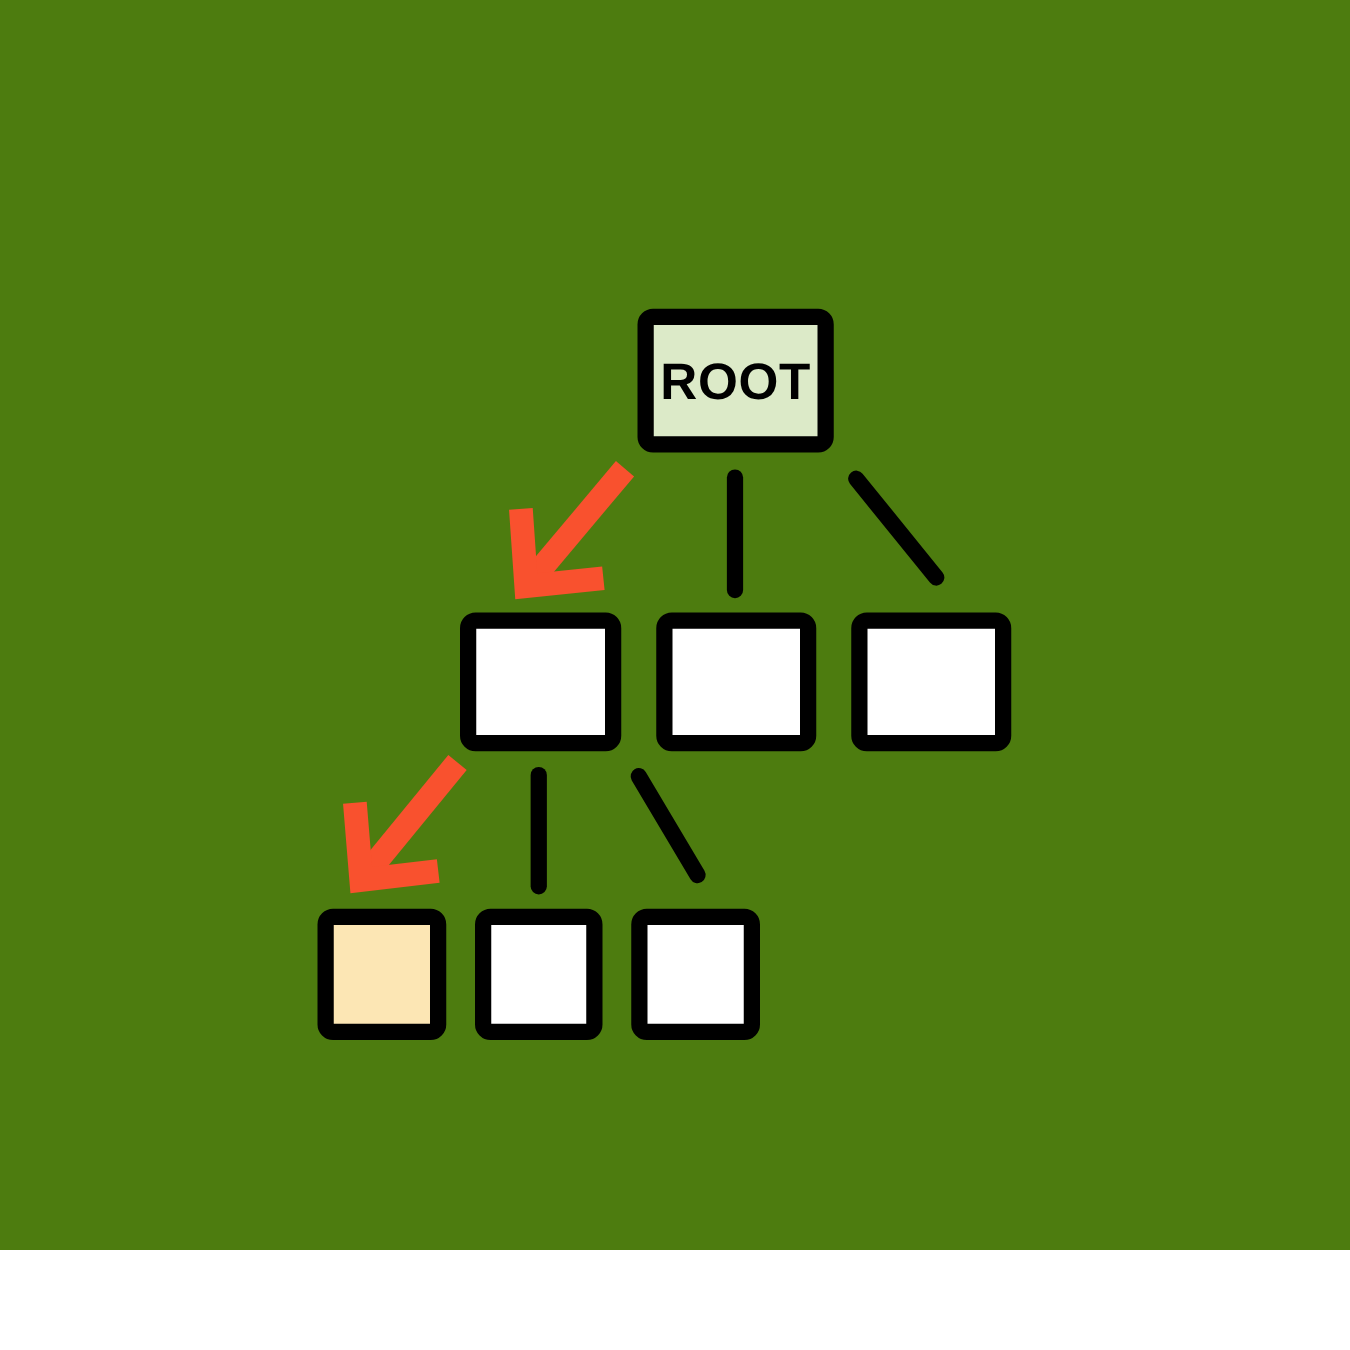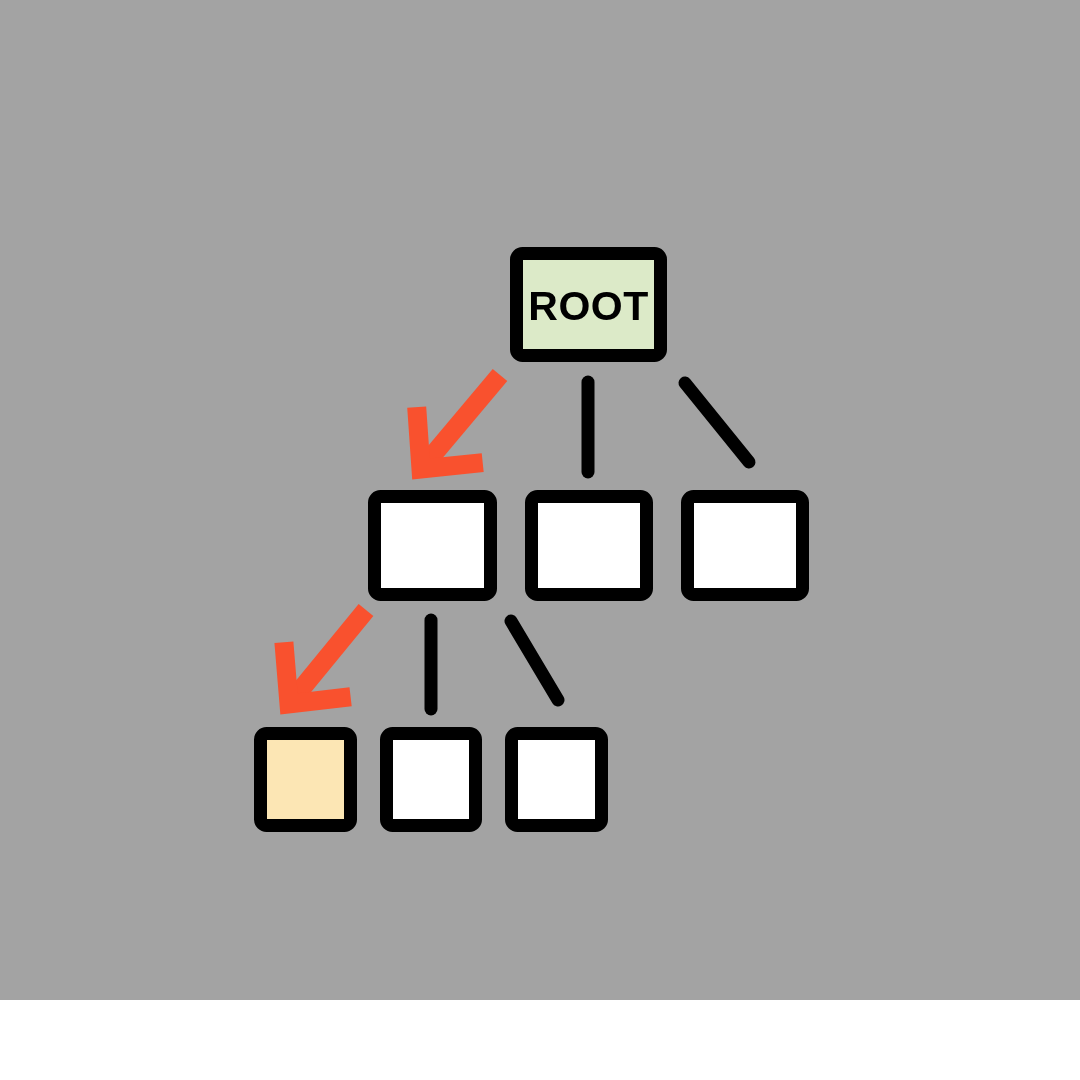--- a/index.html
+++ b/index.html
@@ -11,21 +11,21 @@
   body {
     width: 1080px;
     height: 1080px;
     overflow: hidden;
     font-family: "Liberation Sans", "DejaVu Sans", sans-serif;
   }
   #stage {
     position: relative;
     width: 1080px;
     height: 1000px;
-    background: #a3a3a3;
+    background: #4d7c0f;
   }
   #diagram-svg {
     position: absolute;
     top: 0;
     left: 0;
     width: 1080px;
     height: 1080px;
     display: block;
   }
   .node-label {

